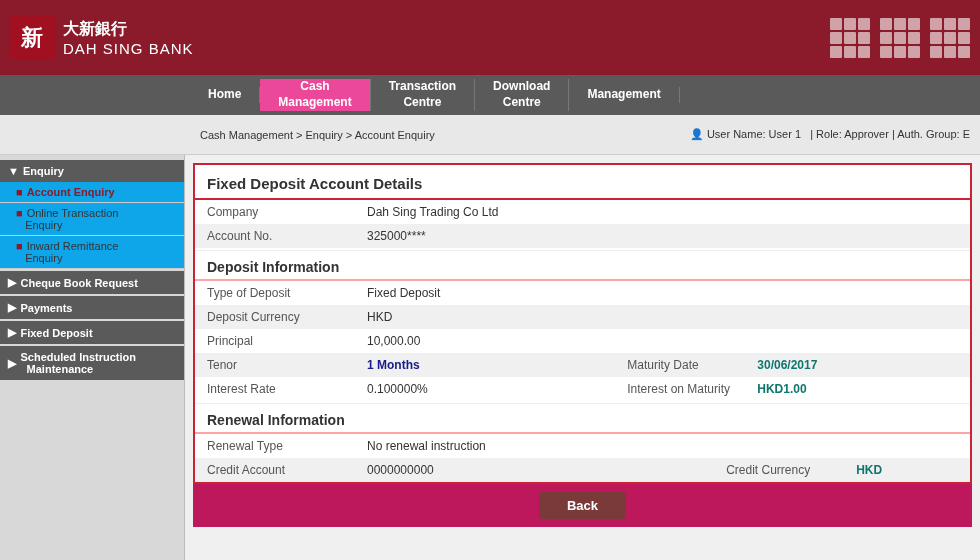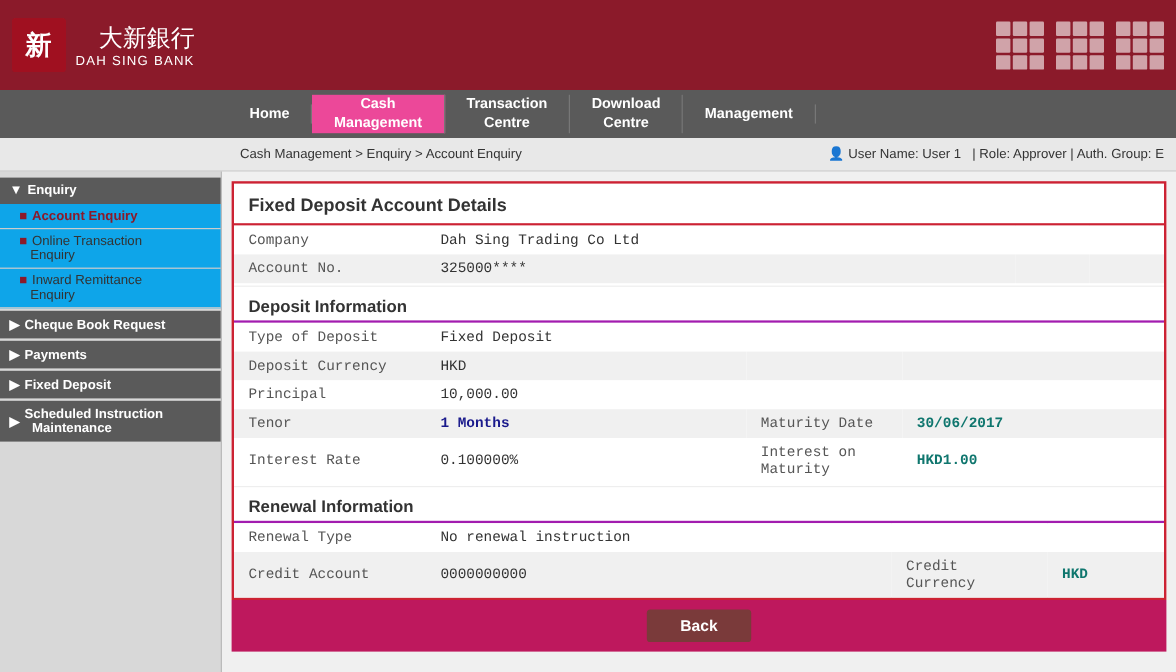--- a/index.html
+++ b/index.html
@@ -3,39 +3,39 @@
   <meta charset="utf-8">
   <style>
     * { margin: 0; padding: 0; box-sizing: border-box; }
     body { font-family: Arial, sans-serif; font-size: 12px; background: #c0c0c0; width: 980px; height: 560px; overflow: hidden; }
 
     
     .header { background: #8b1a2a; display: flex; align-items: center; justify-content: space-between; padding: 0 10px; height: 75px; }
     .logo-area { display: flex; align-items: center; gap: 8px; }
     .logo-icon { width: 45px; height: 45px; background: #c0392b; border-radius: 4px; display: flex; align-items: center; justify-content: center; color: white; font-size: 22px; font-weight: bold; }
     .logo-text { color: white; }
-    .logo-text .chinese { font-size: 20px; font-weight: normal; text-align: right; }
-    .logo-text .english { font-size: 11px; letter-spacing: 1px; }
+    .logo-text .chinese { font-size: 16px; font-weight: bold; }
+    .logo-text .english { font-size: 15px; letter-spacing: 1px; }
     .header-right { text-align: right; color: white; font-size: 11px; }
     .header-icons { display: flex; align-items: center; gap: 5px; margin-top: 4px; justify-content: flex-end; }
     .header-icon-btn { background: #d4d4d4; border: 1px solid #aaa; padding: 2px 6px; cursor: pointer; color: #333; font-size: 11px; border-radius: 2px; }
     .logout-btn { background: #6a6a6a; border: 1px solid #aaa; padding: 2px 8px; cursor: pointer; color: white; font-size: 11px; border-radius: 2px; }
 
     
     .header-center { display: flex; gap: 10px; align-items: center; }
     .nav-deco { display: grid; grid-template-columns: repeat(3,12px); grid-template-rows: repeat(3,12px); gap: 2px; }
     .nav-deco-dot { background: rgba(255,255,255,0.6); border-radius: 1px; }
 
     
     .top-nav { background: #5a5a5a; display: flex; align-items: center; height: 40px; padding-left: 190px; }
     .nav-item { display: flex; align-items: center; justify-content: center; padding: 0 18px; color: white; font-size: 12px; font-weight: bold; cursor: pointer; text-align: center; line-height: 1.3; border-right: 1px solid #777; }
     .nav-item.active { background: #ec4899; }
 
     
-    .breadcrumb-bar { background: #e8e8e8; border-bottom: 1px solid #ccc; padding: 4px 10px; display: flex; justify-content: space-between; align-items: center; font-size: 11px; color: #333; height: 28px; padding-left: 200px; }
+    .breadcrumb-bar { background: #e8e8e8; border-bottom: 1px solid #ccc; padding: 4px 10px; display: flex; justify-content: space-between; align-items: center; font-size: 11px; color: #333; height: 40px; padding-left: 200px; }
 
     
     .main { display: flex; height: calc(560px - 75px - 40px - 28px); }
 
     
     .sidebar { width: 185px; background: #d8d8d8; border-right: 1px solid #bbb; flex-shrink: 0; padding-top: 5px; overflow-y: auto; }
     .sidebar-section { margin-bottom: 2px; }
     .sidebar-header { background: #5a5a5a; color: white; padding: 5px 8px; font-size: 11px; font-weight: bold; cursor: pointer; display: flex; align-items: center; gap: 4px; }
     .sidebar-sub { background: #0ea5e9; }
     .sidebar-item { padding: 4px 8px 4px 16px; font-size: 11px; cursor: pointer; color: #333; border-bottom: 1px solid #ccc; }
@@ -43,30 +43,30 @@
     .sidebar-item .bullet { color: #8b1a2a; margin-right: 4px; }
 
     
     .content { flex: 1; background: #f0f0f0; overflow-y: auto; padding: 8px; }
     .content-inner { border: 2px solid #cc2233; background: white; padding: 0; }
 
     
     .section-title { font-size: 15px; font-weight: bold; color: #333; padding: 10px 26px 6px 12px; border-bottom: 2px solid #cc2233; }
 
     
-    .info-table { width: 100%; border-collapse: collapse; font-family: Liberation Mono, monospace; }
+    .info-table { width: 100%; border-collapse: collapse; }
     .info-table tr:nth-child(even) { background: #f0f0f0; }
     .info-table tr:nth-child(odd) { background: white; }
     .info-table td { padding: 5px 12px; font-size: 12px; color: #333; }
     .info-table td:first-child { width: 160px; color: #555; }
     .info-table td.value-blue { color: #1a1a8c; font-weight: bold; }
     .info-table td.value-dark { color: #333; }
 
     
-    .sub-section { padding: 8px 12px 4px 12px; font-size: 14px; font-weight: bold; color: #333; border-bottom: 2px solid #a21caf; border-top: 1px solid #eee; margin-top: 2px; }
+    .sub-section { padding: 8px 12px 4px 12px; font-size: 14px; font-weight: bold; color: #333; border-bottom: 2px solid #fca5a5; border-top: 1px solid #eee; margin-top: 2px; }
 
     
     .button-bar { display: flex; justify-content: center; padding: 8px; background: #be185d; }
     .back-btn { background: #7a3a3a; color: white; border: none; padding: 6px 28px; font-size: 13px; font-weight: bold; cursor: pointer; border-radius: 3px; }
 
     
     .info-table td.label2 { width: 140px; color: #555; }
     .info-table td.value2 { color: #0f766e; font-weight: bold; }
   </style>
 </head>

